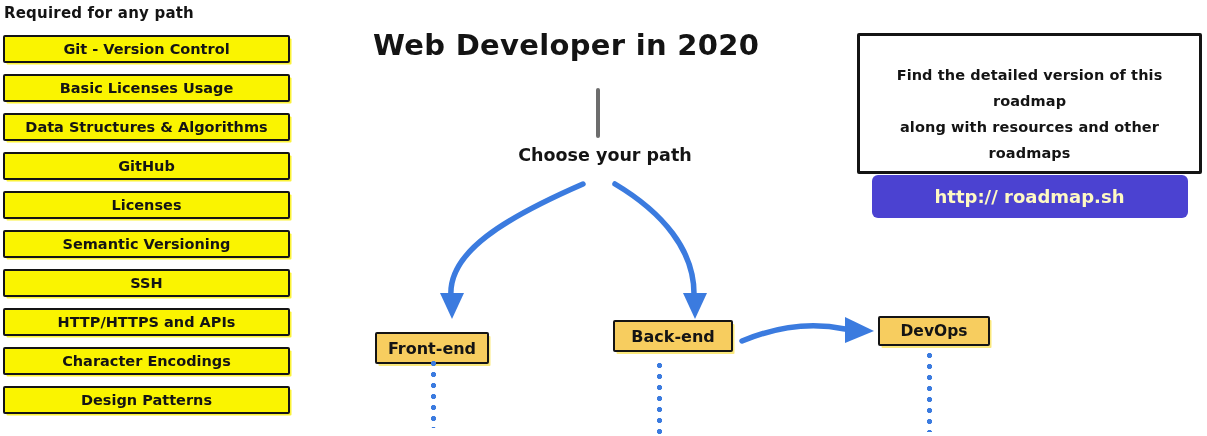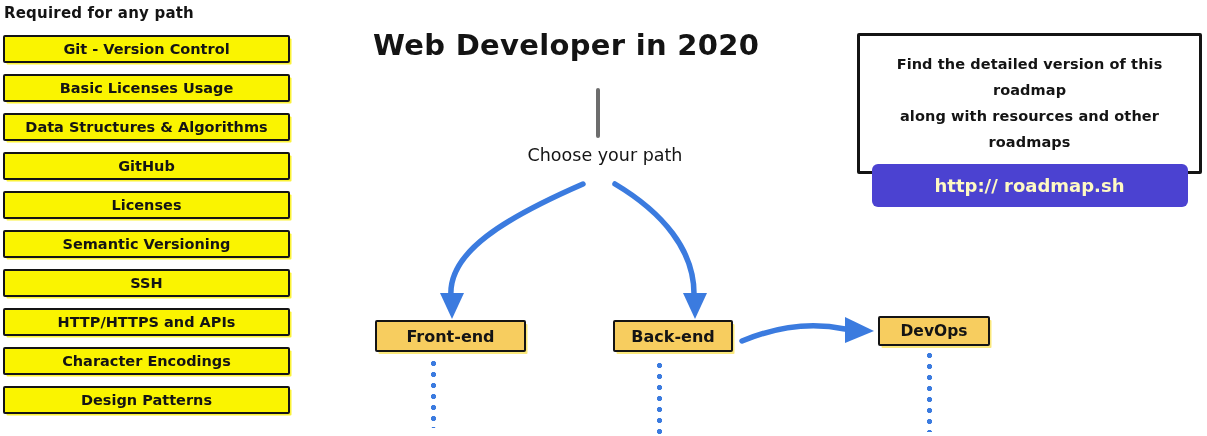--- a/index.html
+++ b/index.html
@@ -39,61 +39,61 @@
     position: absolute; left: 373px; top: 28px; width: 450px;
     font-size: 29px; font-weight: 700; letter-spacing: .3px;
   }
   .vline {
     position: absolute; left: 596px; top: 88px;
     width: 4px; height: 50px; border-radius: 2px;
     background: var(--gray, #6D6D6D);
   }
   .choose {
     position: absolute; left: 455px; top: 145px; width: 300px;
-    text-align: center; font-size: 17.5px; font-weight: 400;
+    text-align: center; font-size: 17.5px; font-weight: 700;
   }
 
   
   svg.arrows { position: absolute; left: 0; top: 0; pointer-events: none; }
   .arrow-path { fill: none; stroke: var(--blue, #3B7BDF); stroke-width: 5.5; stroke-linecap: round; }
   .arrow-head { fill: var(--blue, #3B7BDF); stroke: none; }
 
   
   .pbox {
     position: absolute;
     background: var(--orange, #F7CD5F);
     border: 2.5px solid var(--ink, #141414);
     border-radius: 2px;
     display: flex; align-items: center; justify-content: center;
     font-size: 16px; font-weight: 700;
     box-shadow: 2.5px 3px 0 -1px rgba(250, 230, 110, .9);
     cursor: pointer;
   }
-  .pbox.frontend { left: 375px; top: 320px; width: 151px; height: 32px; }
+  .pbox.frontend { left: 375px; top: 332px; width: 114px; height: 32px; }
   .pbox.backend  { left: 613px; top: 320px; width: 120px; height: 32px; }
   .pbox.devops   { left: 878px; top: 316px; width: 112px; height: 30px; font-size: 15.5px; }
 
   
   .dots {
     position: absolute; width: 7px;
     background-image: radial-gradient(circle at 3.5px 3.5px, var(--blue, #3B7BDF) 2.4px, rgba(0,0,0,0) 2.9px);
     background-size: 7px 11px;
     background-repeat: repeat-y;
   }
   .dots.frontend { left: 430px; top: 360px; height: 68px; }
   .dots.backend  { left: 656px; top: 362px; height: 72px; }
   .dots.devops   { left: 926px; top: 352px; height: 80px; }
 
   
   .infobox {
     position: absolute; left: 857px; top: 33px; width: 345px; height: 141px;
     background: #ffffff;
     border: 3.5px solid var(--ink, #141414);
     border-radius: 2px;
-    padding-top: 15px;
+    padding-top: 26px;
     text-align: center;
   }
   .infobox .line {
     font-size: 14.5px; font-weight: 700; line-height: 26px; letter-spacing: .1px;
   }
   .cta {
     margin: 9px auto 0 auto; width: 316px; height: 43px;
     background: var(--purple, #4B42D1);
     border: none; border-radius: 6px;
     color: #fef9c3; font-size: 18px; font-weight: 700;

